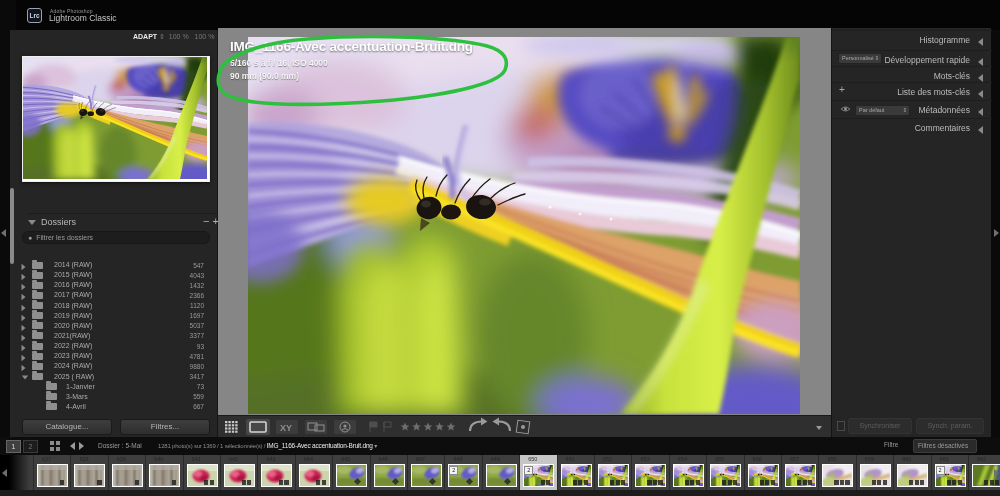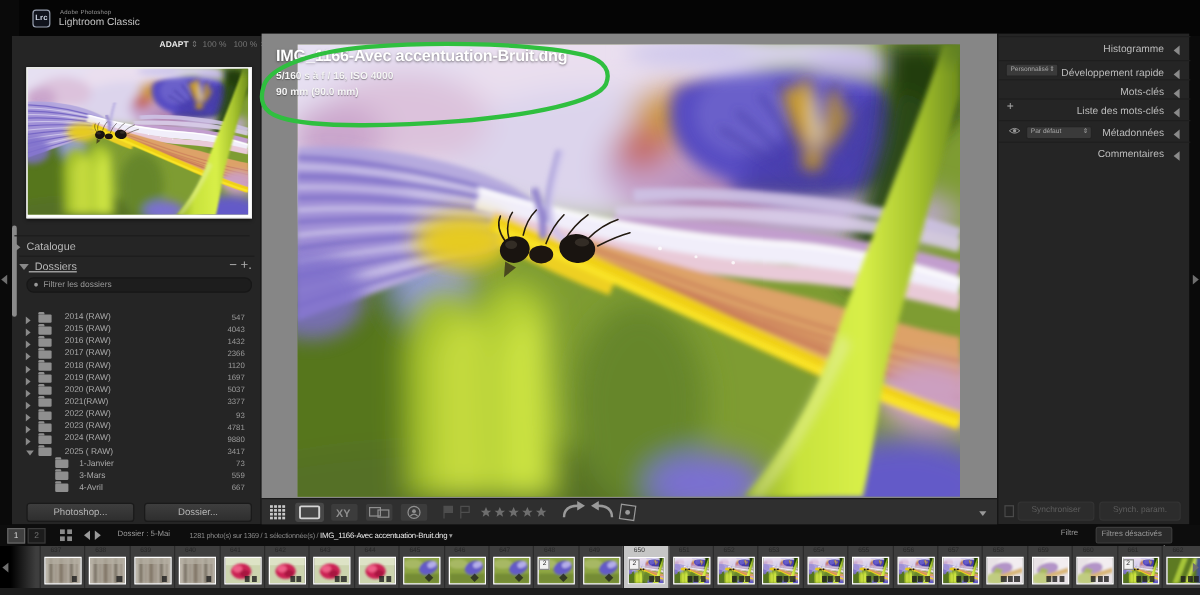--- a/index.html
+++ b/index.html
@@ -21,21 +21,21 @@
   .tri{display:inline-block;width:0;height:0;vertical-align:middle;}
   .tri-d{border-left:4px solid transparent;border-right:4px solid transparent;border-top:5px solid #8a8a8a;}
   .tri-r{border-top:4px solid transparent;border-bottom:4px solid transparent;border-left:5px solid #8a8a8a;}
   .tri-l{border-top:4px solid transparent;border-bottom:4px solid transparent;border-right:5px solid #8a8a8a;}
   #navrow{left:12px;top:29px;width:196px;height:16px;}
   #navctl{left:133px;top:33px;font-size:7px;color:#777;}
   #navctl b{color:#e8e8e8;font-weight:bold;}
   #navprev{left:22px;top:56px;width:186px;height:124px;background:#fff;
            border:1px solid #f0f0f0;box-shadow:0 1px 3px rgba(0,0,0,.6);}
   #catrow{left:12px;top:196px;width:196px;height:15px;border-top:1px solid #1c1c1c;}
-  #dosrow{left:16px;top:213px;width:196px;height:15px;border-top:1px solid #1c1c1c;text-decoration:underline;}
+  #dosrow{left:28px;top:213px;width:196px;height:15px;border-top:1px solid #1c1c1c;}
   #dosrow .pm{position:absolute;right:2px;top:1px;color:#b0b0b0;font-size:11px;}
   #searchbox{left:22px;top:231px;width:186px;height:11px;background:#1d1d1d;border:1px solid #171717;
      border-radius:6px;color:#9a9a9a;font-size:7px;line-height:11px;}
   #diskrow{left:22px;top:247px;width:186px;height:11px;background:linear-gradient(#3d3d3d,#323232);
      border-radius:2px;font-size:7.5px;color:#c6c6c6;line-height:11px;}
   #folders{left:12px;top:260px;width:198px;}
   .frow{position:relative;height:10.15px;font-size:7px;color:#ababab;}
   .frow .cnt{position:absolute;right:6px;top:1.5px;font-size:6.5px;color:#9a9a9a;}
   .frow .nm{position:absolute;left:42px;top:1px;}
   .frow .tr{position:absolute;left:9px;top:3px;}
@@ -309,21 +309,20 @@
   <div id="adps" class="abs">Adobe Photoshop</div>
   <div id="lrcname" class="abs">Lightroom Classic</div>
 </div>
 
 <div id="lpanel" class="abs"></div>
 <div class="abs" style="left:10px;top:188px;width:4px;height:76px;background:#8a8a8a;border-radius:2px;"></div>
 <div id="navctl" class="abs"><b>ADAPT</b> ⇕ &nbsp;100 % &nbsp;&nbsp;100 % ⇕</div>
 <div id="navprev" class="abs"><svg width="184" height="122" viewBox="0 0 552 377" preserveAspectRatio="none">
         <use href="#photoimg"></use>
       </svg></div>
-<div id="catrow" class="abs phead" style="padding-top:3px"><span class="tri tri-r"></span>&nbsp; Catalogue</div>
 <div id="dosrow" class="abs phead" style="padding-top:3px"><span class="tri tri-d"></span>&nbsp; Dossiers<span class="pm">−&nbsp;+.</span></div>
 <div id="searchbox" class="abs"><span style="margin-left:5px">●</span><span style="margin-left:4px">Filtrer les dossiers</span></div>
 <div id="folders" class="abs">
       <div class="frow">
         <span class="tr tri tri-r" style="transform:scale(.8)"></span>
         <span class="fo fold"></span>
         <span class="nm">2014 (RAW)</span>
         <span class="cnt">547</span>
       </div>
       <div class="frow">
@@ -401,22 +400,22 @@
         <span class="fo fold"></span>
         <span class="nm">3-Mars</span>
         <span class="cnt">559</span>
       </div>
       <div class="frow sub">
         <span class="fo fold"></span>
         <span class="nm">4-Avril</span>
         <span class="cnt">667</span>
       </div>
     </div>
-<div class="btn abs" style="left:22px;top:419px;width:88px;">Photoshop...</div>
-<div class="btn abs" style="left:120px;top:419px;width:88px;">Dossier...</div>
+<div class="btn abs" style="left:22px;top:419px;width:88px;">Catalogue...</div>
+<div class="btn abs" style="left:120px;top:419px;width:88px;">Filtres...</div>
 
 <div id="center" class="abs">
   <svg id="photo" class="abs" width="552" height="377" viewBox="0 0 552 377">
         <use href="#photoimg"></use>
       </svg>
   <div id="ovl1" class="abs">IMG_1166-Avec accentuation-Bruit.dng</div>
   <div id="ovl2" class="abs">5/160 s à f / 16, ISO 4000</div>
   <div id="ovl3" class="abs">90 mm (90.0 mm)</div>
   <svg class="abs" style="left:-6px;top:5px" width="310" height="80" viewBox="0 0 310 80">
     <path d="M95,6 C160,1 240,4 275,13 C293,18 297,27 293,37 C286,52 230,63 170,68 C120,72 50,74 22,65 C6,60 4,50 8,38 C13,24 45,10 95,6 Z" fill="none" stroke="#2fbf3f" stroke-width="3.6" stroke-linecap="round"></path>

